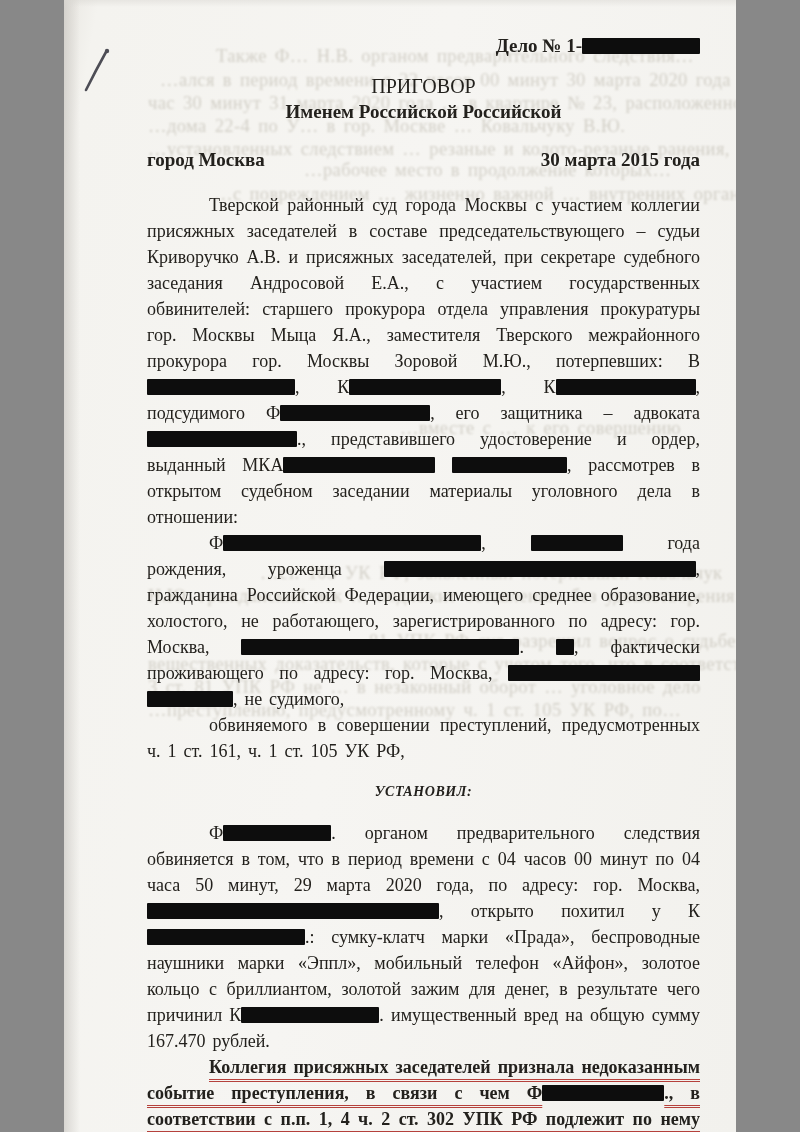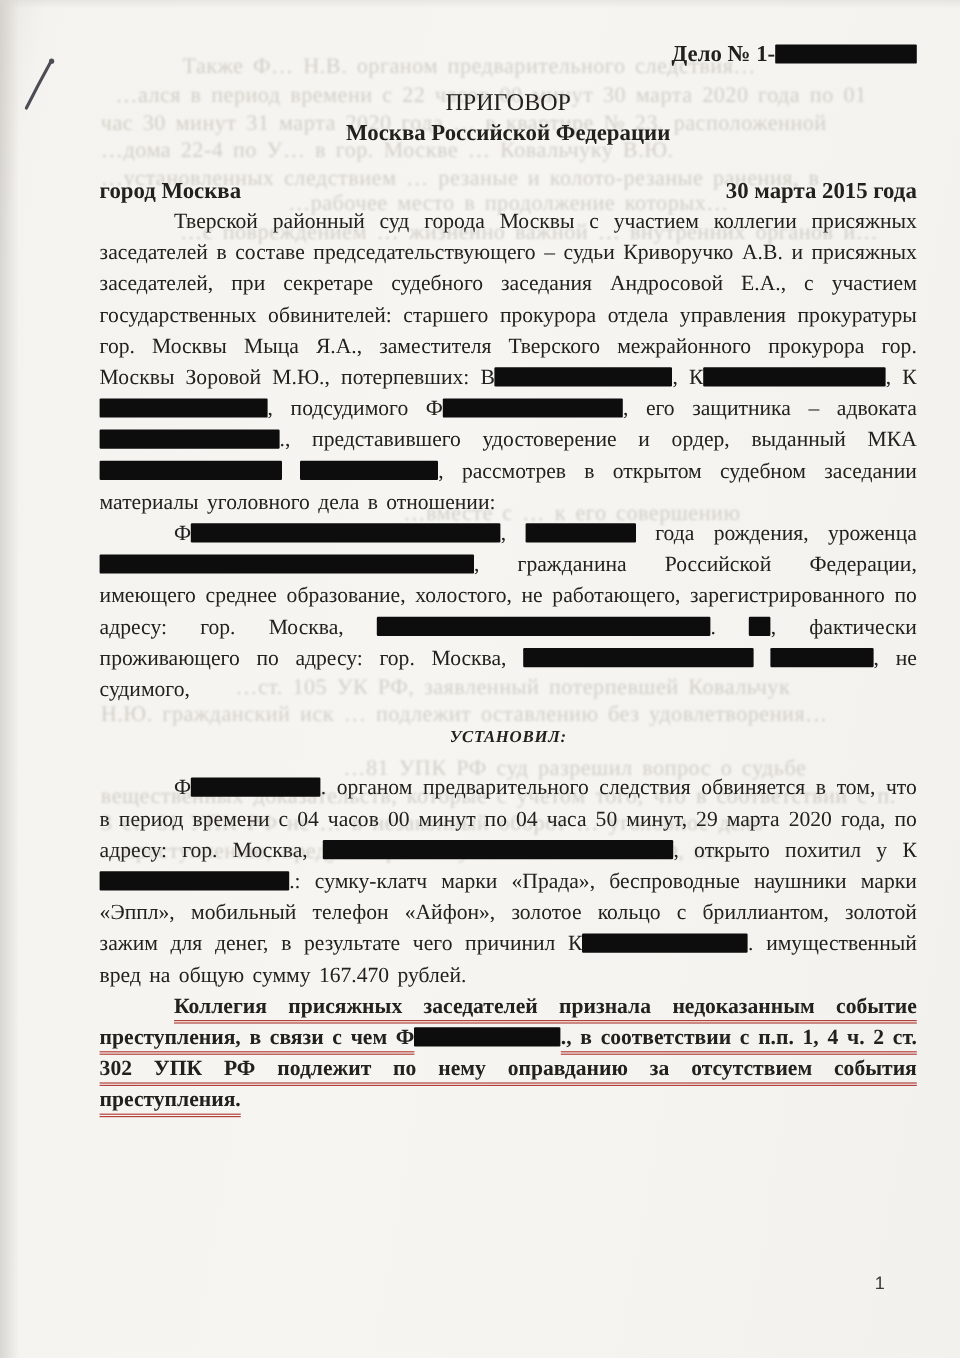--- a/index.html
+++ b/index.html
@@ -1,17 +1,17 @@
 <!DOCTYPE html>
 <html style="--ink: #23211d; --redaction: #0d0d0d; --red-underline: #b5413c; --bleed-ink: #9a9484;"><head>
 <meta charset="utf-8">
 <style>
   html, body { margin:0; padding:0; background:#888; }
   .page {
-    position:relative; width:800px; height:1132px; margin:0 auto;
+    position:relative; width:672px; height:1132px; margin:0 auto;
     background: linear-gradient(100deg, #e9e7e2 0%, #f4f3ef 4%, #f6f5f2 45%, #f2f1ed 100%);
     font-family:"Liberation Serif","DejaVu Serif",serif;
     color: var(--ink, #23211d);
     overflow:hidden;
   }
   .scan-edge-left {
     position:absolute; left:0; top:0; bottom:0; width:16px; z-index:3;
     background:linear-gradient(90deg, #c9c6c1 0%, rgba(244,243,239,0) 100%);
     opacity:.65; pointer-events:none;
   }
@@ -29,21 +29,21 @@
     opacity:.38; filter:blur(1.1px);
     font-size:18.5px; letter-spacing:.4px; word-spacing:3px;
   }
 
   .content { position:absolute; left:83px; right:36px; top:34px; z-index:2; }
 
   .case-row { text-align:right; font-weight:bold; font-size:19px; line-height:24px; }
   .title    { text-align:center; font-weight:normal; font-size:20px; line-height:26px; margin-top:15px; }
   .subtitle { text-align:center; font-weight:bold; font-size:19px; line-height:25px; }
   .city-row { display:flex; justify-content:space-between; font-weight:bold; font-size:19px;
-              margin-top:25px; }
+              margin-top:25px; margin-bottom:21px; }
 
   p.body {
     margin:0; text-align:justify; font-size:18px; line-height:26px; word-spacing:2.5px;
   }
   p.indent { text-indent:62px; }
   .mb-a { margin-bottom:14px; }
   .mb-b { margin-bottom:12px; }
   .mb-c { margin-bottom:6px; }
   .mb-d { margin-bottom:8px; }
 
@@ -101,31 +101,32 @@
       <div class="bleed" style="top: 654px; left: 84px;">вещественных доказательств, которые с учетом того, что в соответствии с п.</div>
       <div class="bleed" style="top: 677px; left: 84px;">3 ст. 81 УПК РФ не … в незаконный оборот … уголовное дело</div>
       <div class="bleed" style="top: 700px; left: 84px;">…преступлению, предусмотренному ч. 1 ст. 105 УК РФ, по…</div>
     </div>
 
   <div class="content">
 
     <div class="case-row">Дело № 1-<span class="redact" style="width: 118px;"></span></div>
 
     <div class="title">ПРИГОВОР</div>
-    <div class="subtitle">Москва Российской Федерации</div>
+    <div class="subtitle">Именем Российской Российской</div>
 
     <div class="city-row">
       <span>город Москва</span>
       <span>30 марта 2015 года</span>
     </div>
 
     <p class="body indent mb-a">Тверской районный суд города Москвы с участием коллегии присяжных заседателей в составе председательствующего – судьи Криворучко А.В. и присяжных заседателей, при секретаре судебного заседания Андросовой Е.А., с участием государственных обвинителей: старшего прокурора отдела управления прокуратуры гор. Москвы Мыца Я.А., заместителя Тверского межрайонного прокурора гор. Москвы Зоровой М.Ю., потерпевших: В<span class="redact" style="width: 148px;"></span>, К<span class="redact" style="width: 152px;"></span>, К<span class="redact" style="width: 140px;"></span>, подсудимого Ф<span class="redact" style="width: 150px;"></span>, его защитника – адвоката <span class="redact" style="width: 150px;"></span>., представившего удостоверение и ордер, выданный МКА<span class="redact" style="width: 152px;"></span> <span class="redact" style="width: 115px;"></span>, рассмотрев в открытом судебном заседании материалы уголовного дела в отношении:</p>
 
     <p class="body indent mb-b">Ф<span class="redact" style="width: 258px;"></span>, <span class="redact" style="width: 92px;"></span> года рождения, уроженца <span class="redact" style="width: 312px;"></span>, гражданина Российской Федерации, имеющего среднее образование, холостого, не работающего, зарегистрированного по адресу: гор. Москва, <span class="redact" style="width: 278px;"></span>. <span class="redact" style="width: 18px;"></span>, фактически проживающего по адресу: гор. Москва, <span class="redact" style="width: 192px;"></span> <span class="redact" style="width: 86px;"></span>, не судимого,</p>
 
+    <p class="body indent mb-c">обвиняемого в совершении преступлений, предусмотренных ч. 1 ст. 161, ч. 1 ст. 105 УК РФ,</p>
 
     <div class="section-heading">УСТАНОВИЛ:</div>
 
     <p class="body indent mb-d">Ф<span class="redact" style="width: 108px;"></span>. органом предварительного следствия обвиняется в том, что в период времени с 04 часов 00 минут по 04 часа 50 минут, 29 марта 2020 года, по адресу: гор. Москва, <span class="redact" style="width: 292px;"></span>, открыто похитил у К<span class="redact" style="width: 158px;"></span>.: сумку-клатч марки «Прада», беспроводные наушники марки «Эппл», мобильный телефон «Айфон», золотое кольцо с бриллиантом, золотой зажим для денег, в результате чего причинил К<span class="redact" style="width: 138px;"></span>. имущественный вред на общую сумму 167.470 рублей.</p>
 
 
     <p class="body indent red-underline">Коллегия присяжных заседателей признала недоказанным событие преступления, в связи с чем Ф<span class="redact" style="width: 122px;"></span>., в соответствии с п.п. 1, 4 ч. 2 ст. 302 УПК РФ подлежит по нему оправданию за отсутствием события преступления.</p>
 
   </div>
 

